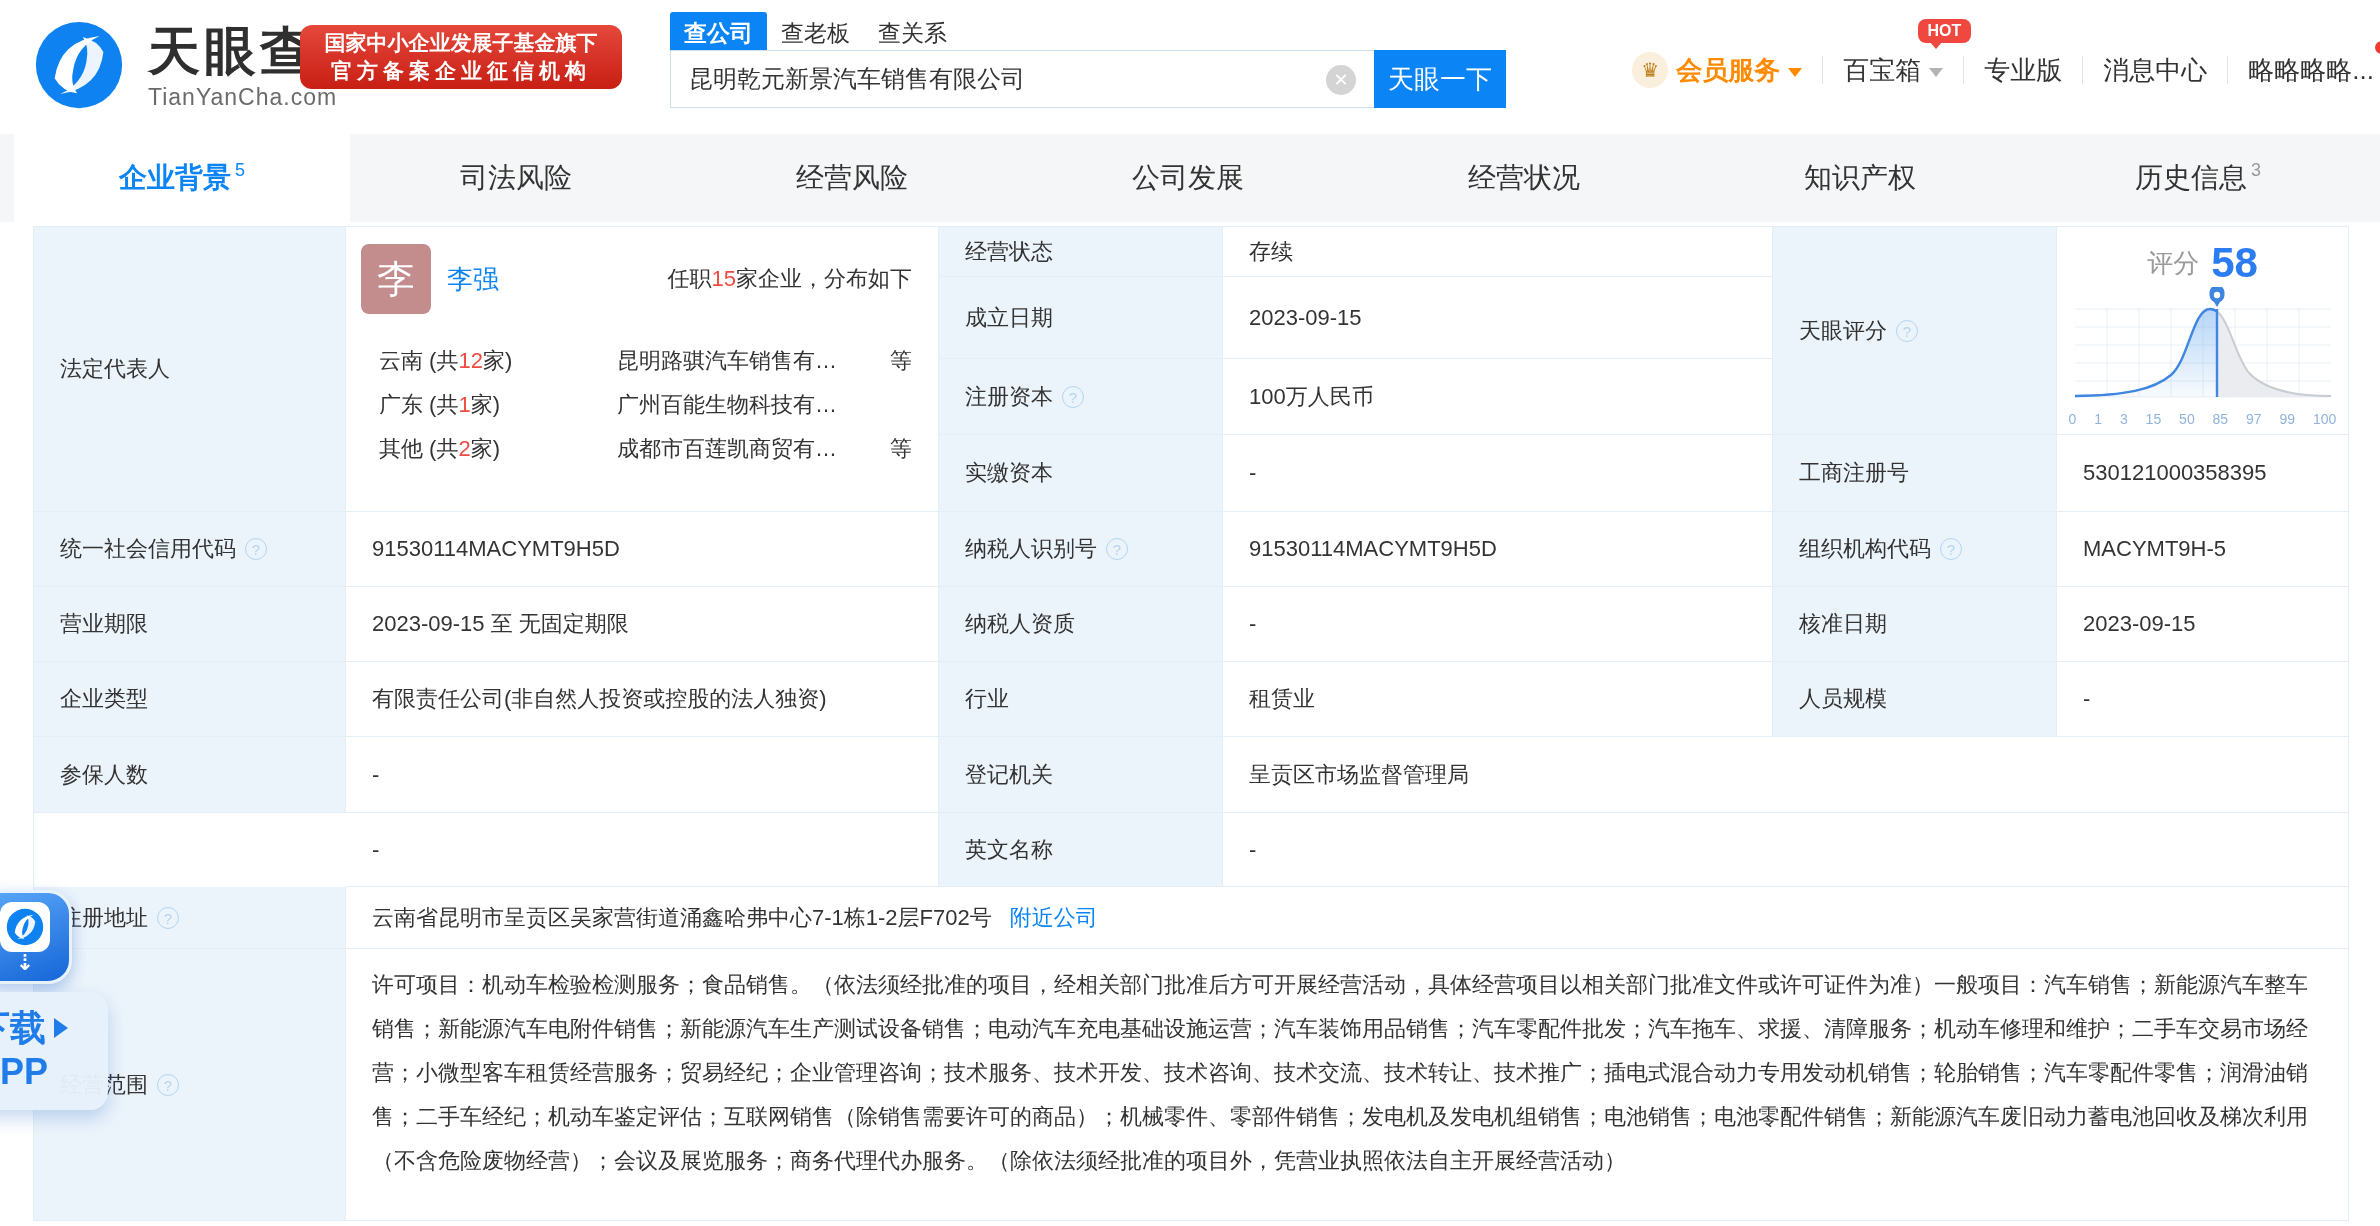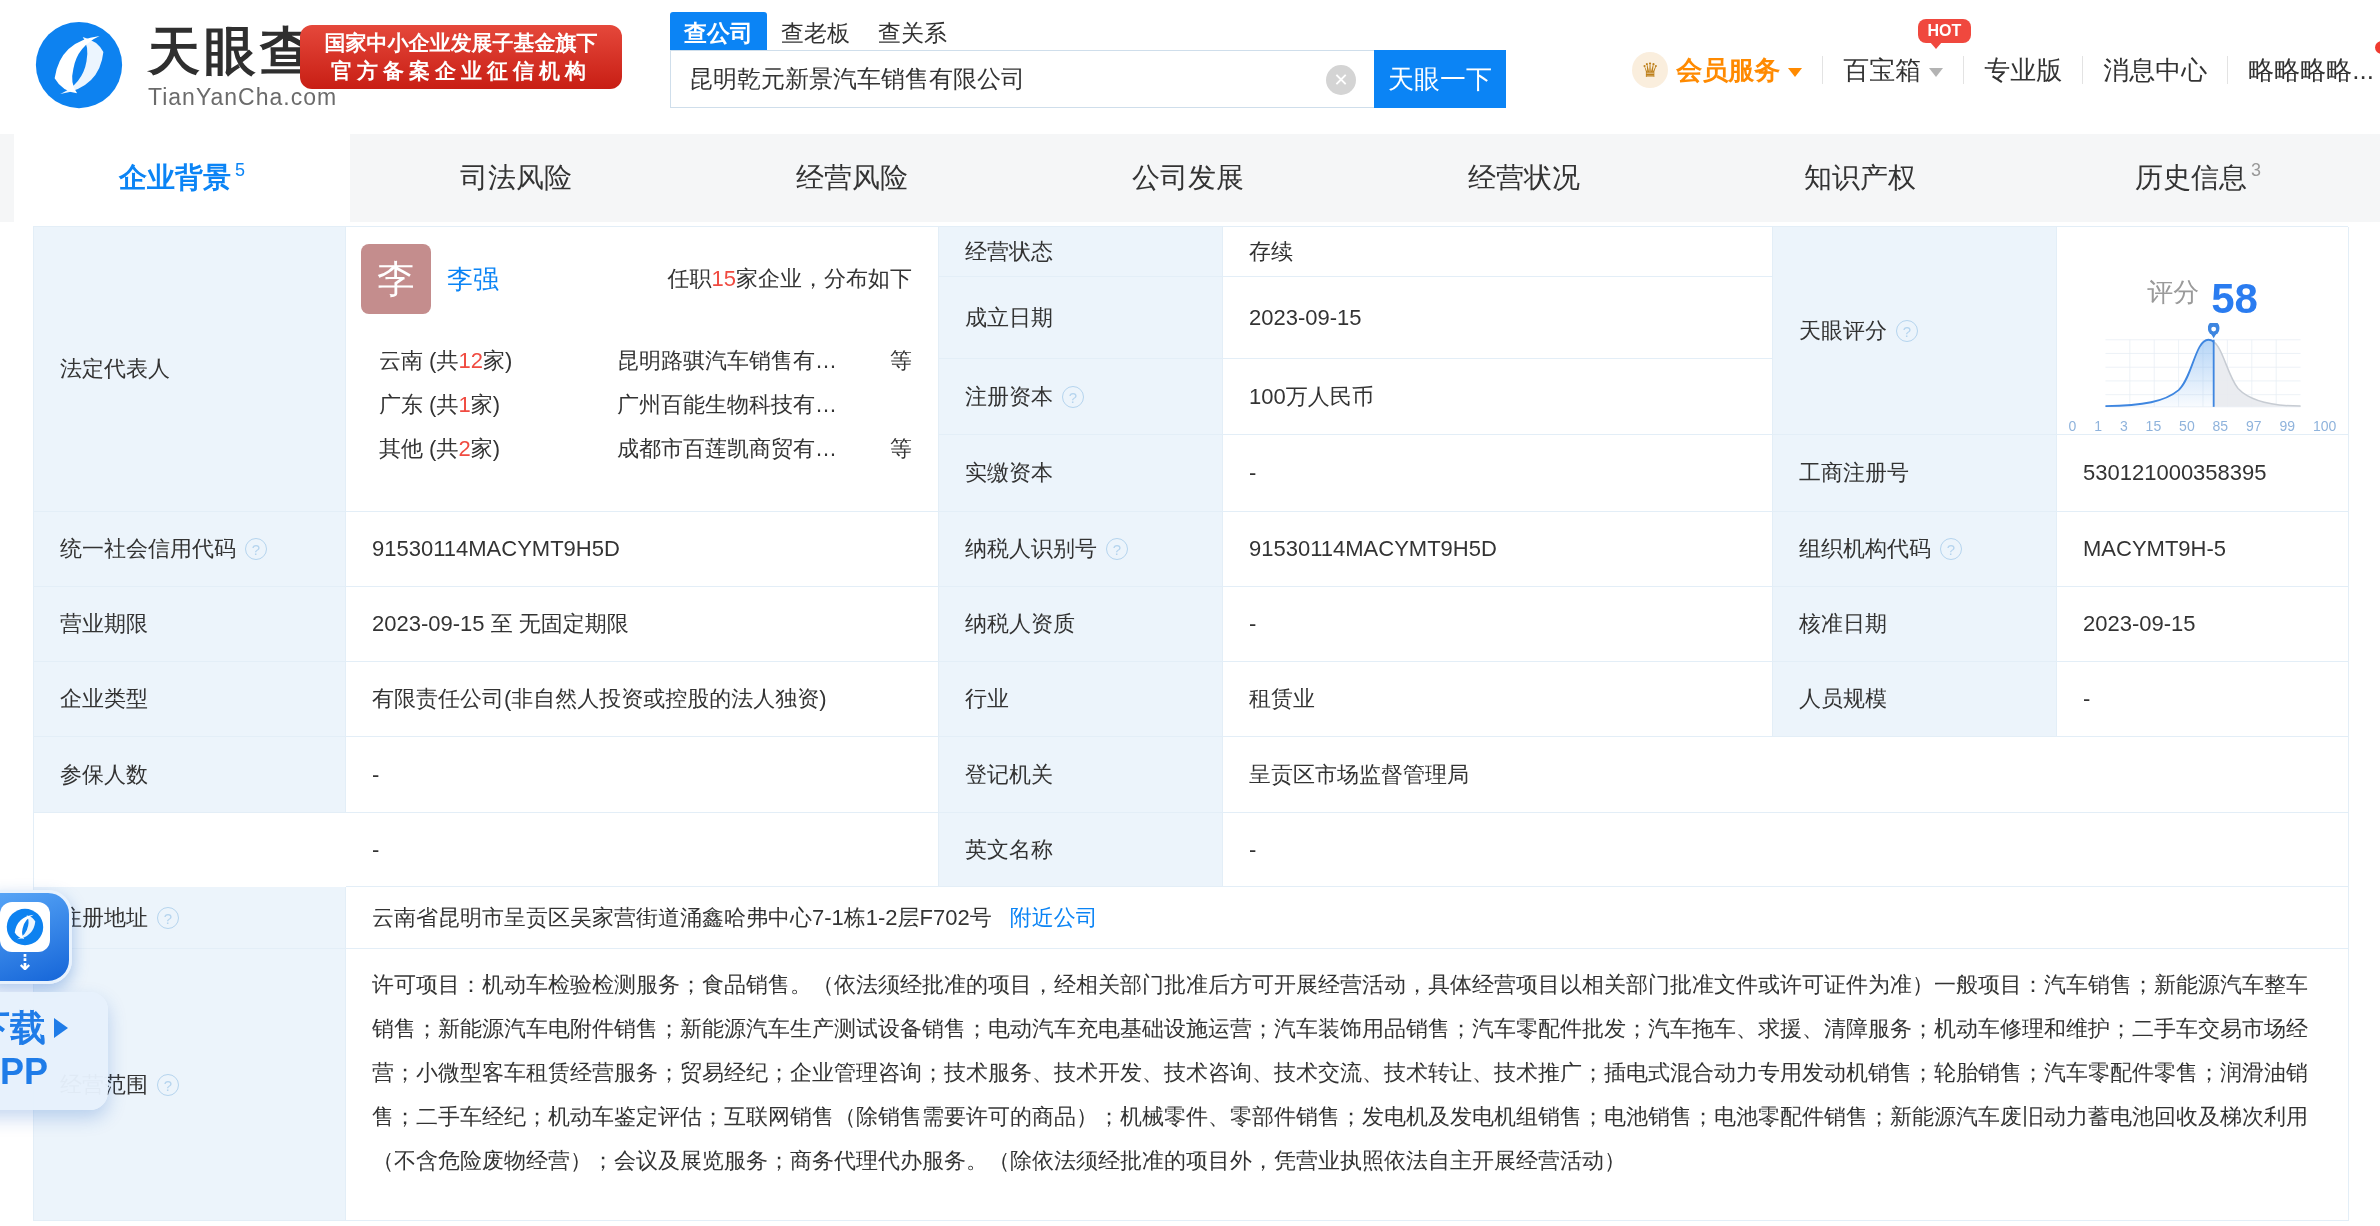--- a/index.html
+++ b/index.html
@@ -72,21 +72,21 @@
     display:flex; align-items:center; justify-content:center; flex:0 0 auto; cursor:pointer; }
   .legal-name { color:#0b84f5; font-size:26px; margin-left:16px; cursor:pointer; }
   .legal-sum { margin-left:auto; font-size:22px; }
   .regions { margin-top:24px; }
   .region-row { display:flex; align-items:center; height:44px; font-size:22px;gap:24px; }
   .region-name { flex:0 0 215px; padding-left:18px; }
   .region-co { flex:1; text-align:center; color:#333; }
   .region-etc { flex:0 0 34px; text-align:right; }
   
   .score-cell { flex-direction:column; align-items:center; justify-content:flex-start; padding:12px 10px 0 10px; }
-  .score-head { display:flex; align-items:flex-start; height:48px;margin-top:36px; }
+  .score-head { display:flex; align-items:center; height:48px; }
   .score-cap { font-size:26px; color:#9a9a9a; }
   .score-val { font-size:42px; font-weight:bold; color:#2a7cf0; margin-left:12px; }
   .score-ticks { width:268px; display:flex; justify-content:space-between; font-size:14px; color:#8fb3dc; margin-top:2px; }
   
   .scope-cell { align-items:flex-start; padding:14px 30px 10px 26px; line-height:44px; }
   
   .floater { position:absolute; left:-44px; top:890px; width:152px; z-index:5; cursor:pointer; }
   .fl-icon { width:94px; height:94px; margin-left:22px; border-radius:24px;
     background:linear-gradient(160deg,#5aa8f8,#1565d8); border:3px solid #e8f2fd;
     display:flex; flex-direction:column; align-items:center; justify-content:center; box-shadow:0 6px 16px rgba(30,100,200,.35); }

